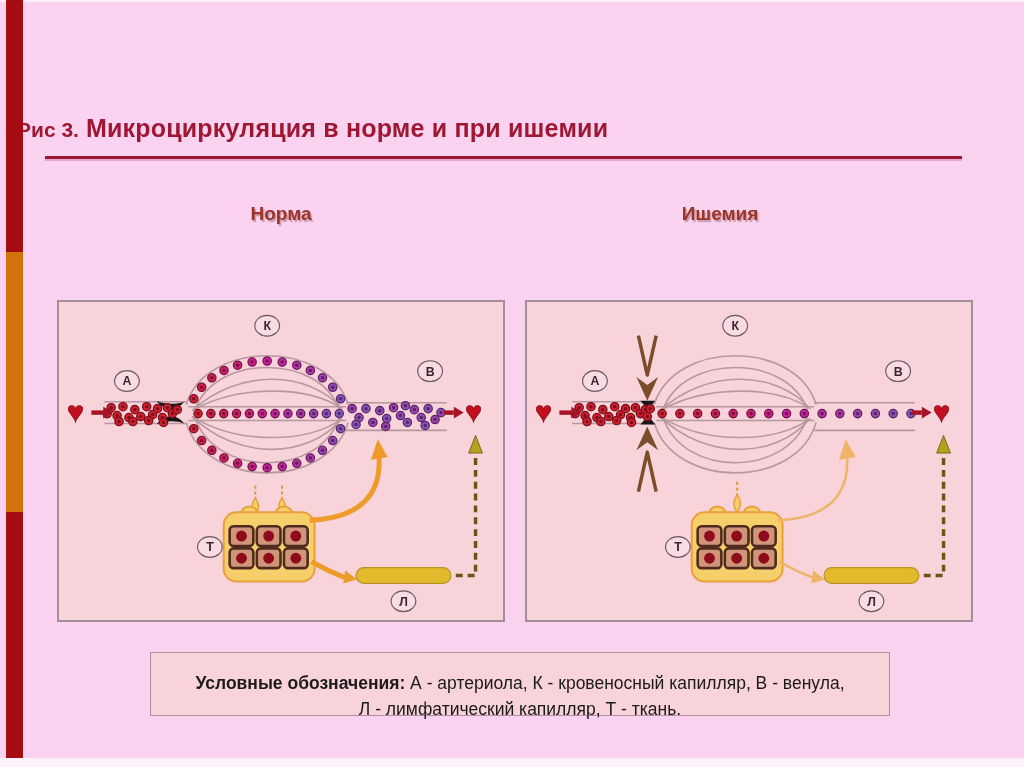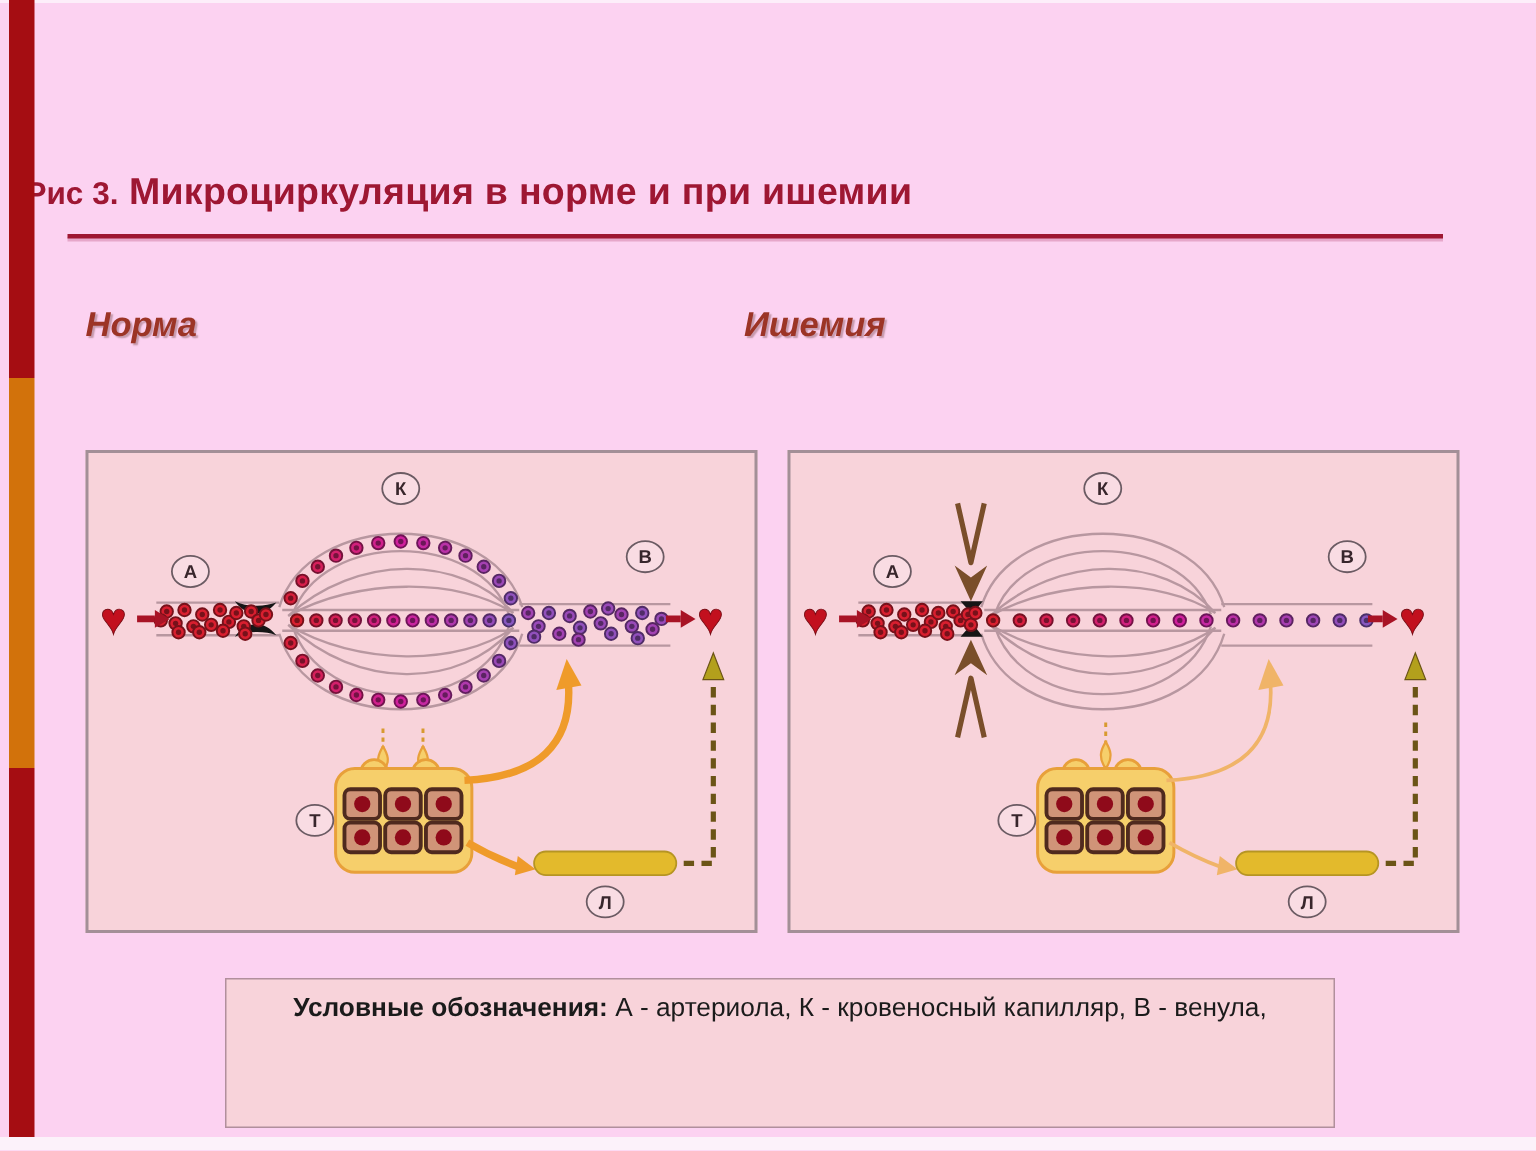--- a/index.html
+++ b/index.html
@@ -12,30 +12,30 @@
   .bottom-strip{position:absolute;bottom:0;left:0;right:0;height:9px;background:#fcf2fa}
   .sidebar-seg{position:absolute;left:6px;width:17px;z-index:3}
   .seg-top{top:0;height:252px;background:var(--c-sidebar_red)}
   .seg-mid{top:252px;height:260px;background:var(--c-sidebar_orange)}
   .seg-bot{top:512px;height:246px;background:var(--c-sidebar_red)}
   .slide-title{position:absolute;top:114px;left:17px;width:100%;text-align:left;color:var(--c-title);white-space:nowrap}
   .title-prefix{font-size:21px;font-weight:600;margin-right:7px}
   .title-main{font-size:25px;font-weight:700;letter-spacing:.2px}
   .title-rule{position:absolute;top:156px;left:45px;width:917px;height:3px;background:var(--c-title);
     box-shadow:0 2px 0 rgba(190,90,130,.35)}
-  .col-label{position:absolute;top:203px;width:448px;text-align:left;font-size:23px;font-weight:700;
-    font-style:italic;color:var(--c-column_label);text-shadow:1.5px 1.5px 1px rgba(70,20,10,.3)}
+  .col-label{position:absolute;top:203px;width:448px;text-align:center;font-size:19px;font-weight:700;
+    color:var(--c-column_label);text-shadow:1.5px 1.5px 1px rgba(70,20,10,.3)}
   .col-left{left:57px}.col-right{left:496px}
   .panel{position:absolute;top:300px;width:448px;height:322px;background:var(--c-panel_bg);
     border:2px solid var(--c-panel_border);box-sizing:border-box}
   .panel-left{left:57px}.panel-right{left:525px}
   .panel svg{position:absolute;left:0;top:0;width:444px;height:318px;display:block}
-  .legend{position:absolute;left:150px;top:652px;width:740px;height:100px;background:var(--c-panel_bg);
+  .legend{position:absolute;left:150px;top:652px;width:740px;height:64px;background:var(--c-panel_bg);
     border:1px solid #b18f9c;box-sizing:border-box;text-align:center;color:#1b1b1b;
-    font-size:17.5px;line-height:26px;padding-top:5px}
+    font-size:17.5px;line-height:26px;padding-top:17px}
   .legend b{font-weight:700}
 </style>
 </head>
 <body>
 
 <div class="top-strip"></div>
 <div class="bottom-strip"></div>
 <div class="sidebar-seg seg-top"></div>
 <div class="sidebar-seg seg-mid"></div>
 <div class="sidebar-seg seg-bot"></div>
@@ -442,13 +442,14 @@
       </g>
       <g>
         <ellipse cx="348" cy="303" rx="12.5" ry="10.5" fill="#f9dce3" stroke="#6b5b63" stroke-width="1.2"></ellipse>
         <text x="348" y="307.5" text-anchor="middle" font-size="12.5" font-weight="bold" fill="#38262c">Л</text>
       </g>
     </svg>
 </div>
 
 <div class="legend">
   <div class="legend-line"><b>Условные обозначения:</b><span> А - артериола, К - кровеносный капилляр, В - венула,</span></div>
+  <div class="legend-line">Л - лимфатический капилляр, Т - ткань.</div>
 </div>
 
 </body></html>

